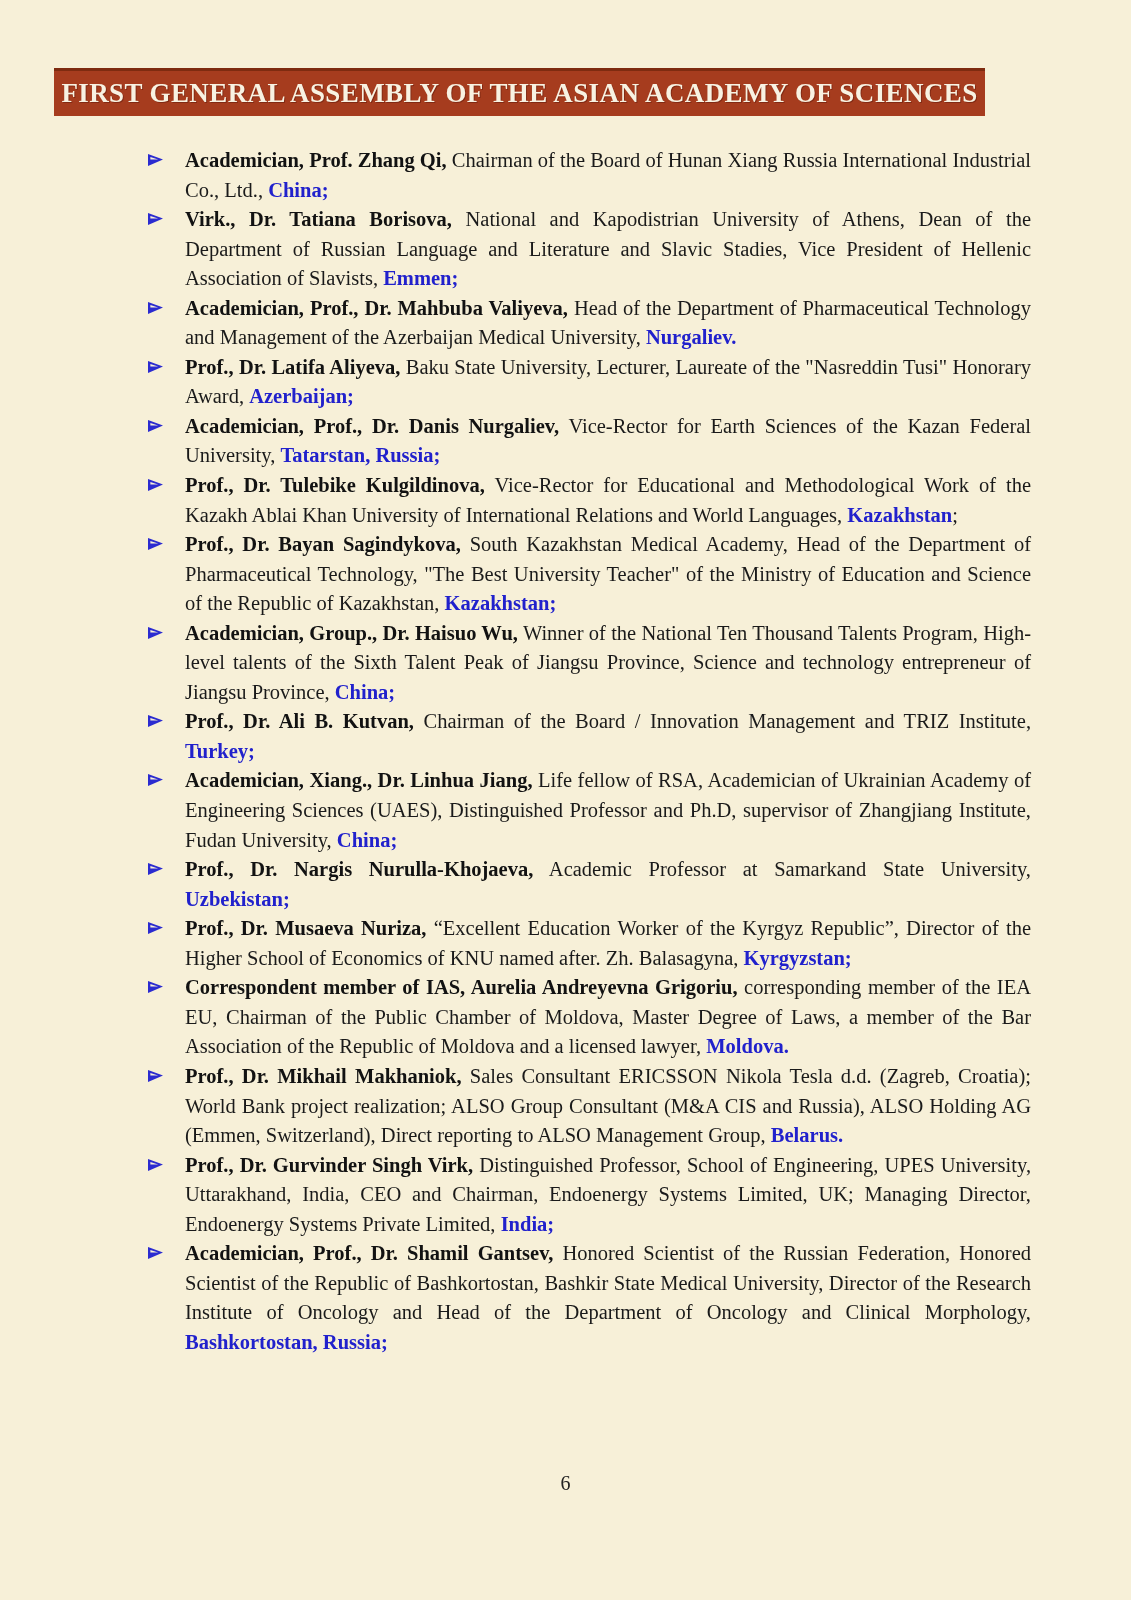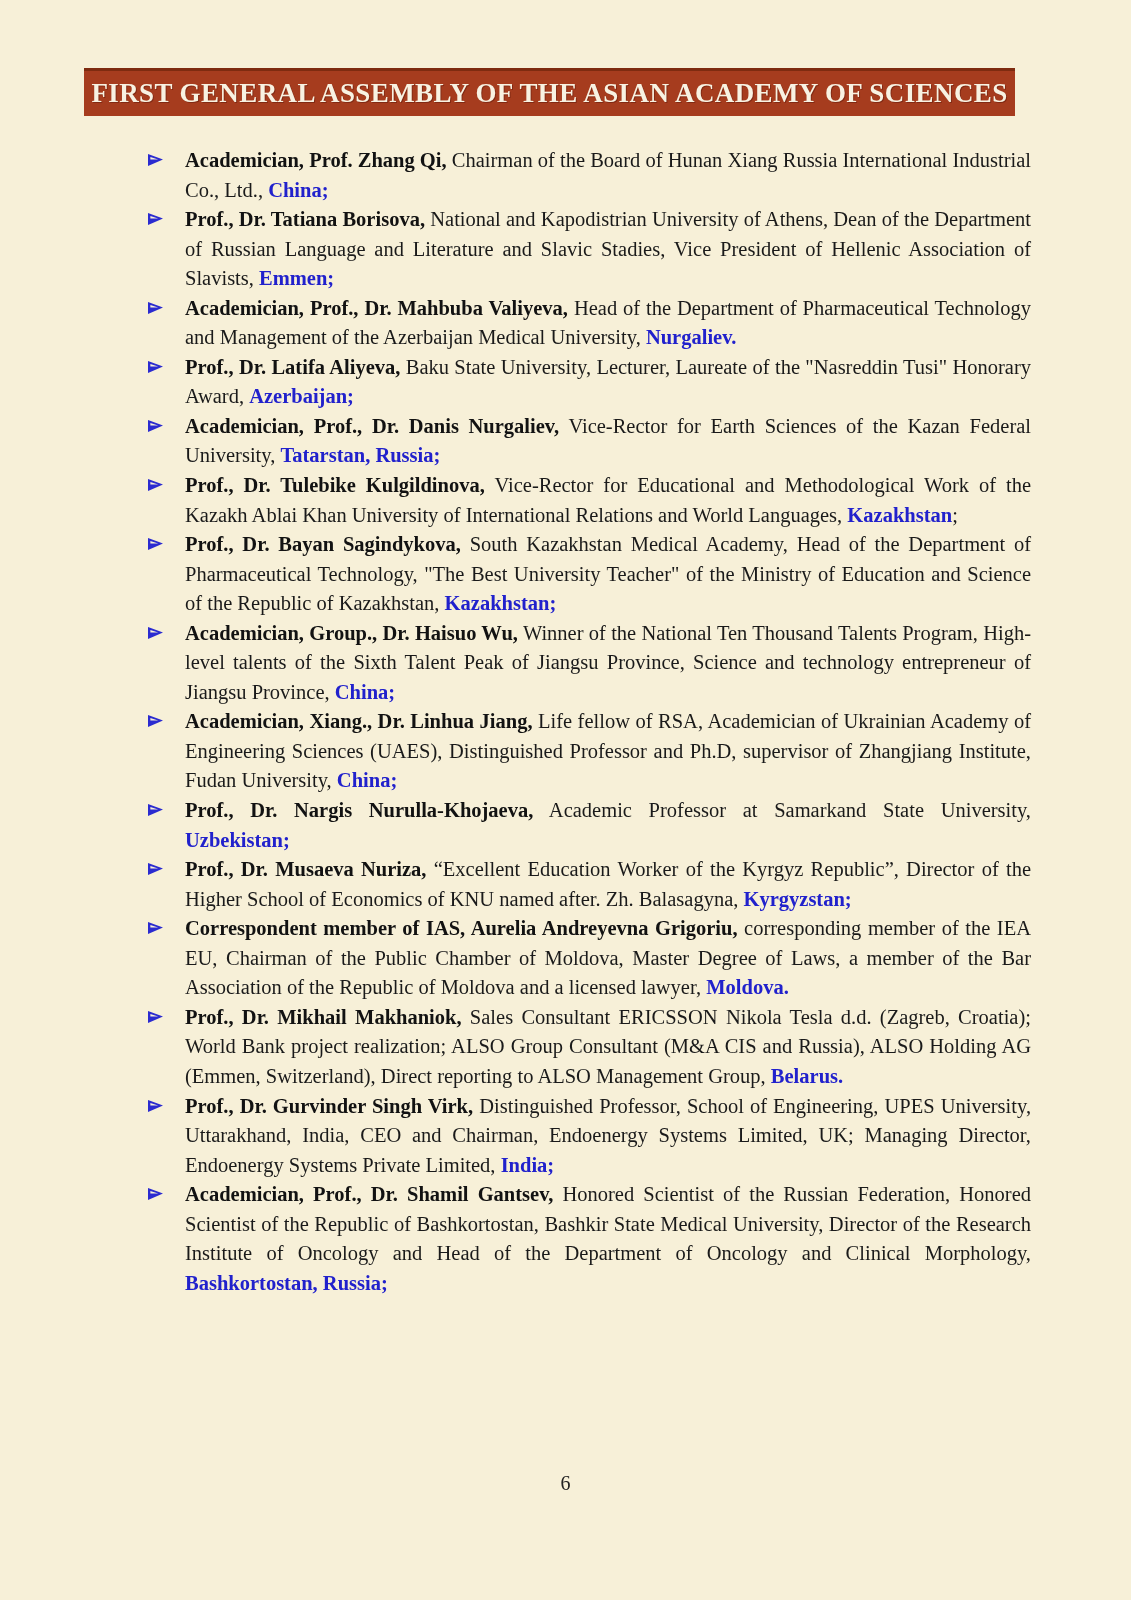--- a/index.html
+++ b/index.html
@@ -9,21 +9,21 @@
   body {
     width: 1131px;
     height: 1600px;
     background: #F7F0D8;
     font-family: "Liberation Serif", serif;
     position: relative;
     overflow: hidden;
   }
   .banner {
     box-sizing: border-box;
-    margin: 68px 0 0 84px;
+    margin: 68px 0 0 54px;
     width: 931px;
     height: 48px;
     background: #A63C1E;
     border-top: 3px solid #7E2B10;
     display: flex;
     align-items: center;
     justify-content: center;
   }
   .banner-title {
     color: #F8F2E2;
@@ -85,21 +85,21 @@
           <polygon points="3.4,6 11.2,8.6 3.4,8.6" fill="#F7F0D8"></polygon>
         </svg></span>
     <span class="entry-body"><span class="entry-name">Academician, Prof. Zhang Qi,</span><span class="entry-details"> Chairman of the Board of Hunan Xiang Russia International Industrial Co., Ltd., </span><span class="entry-country">China;</span><span class="entry-suffix"></span></span>
   </div>
 
   <div class="entry">
     <span class="bullet"><svg width="17" height="17" viewBox="0 0 17 17" aria-hidden="true">
           <polygon points="1,3 16,8.5 1,15" fill="#2B2BD0"></polygon>
           <polygon points="3.4,6 11.2,8.6 3.4,8.6" fill="#F7F0D8"></polygon>
         </svg></span>
-    <span class="entry-body"><span class="entry-name">Prof., Dr. Tatiana Borisova,</span><span class="entry-details"> National and Kapodistrian University of Athens, Dean of the Department of Russian Language and Literature and Slavic Stadies, Vice President of Hellenic Association of Slavists, </span><span class="entry-country">Emmen;</span><span class="entry-suffix"></span></span>
+    <span class="entry-body"><span class="entry-name">Virk., Dr. Tatiana Borisova,</span><span class="entry-details"> National and Kapodistrian University of Athens, Dean of the Department of Russian Language and Literature and Slavic Stadies, Vice President of Hellenic Association of Slavists, </span><span class="entry-country">Emmen;</span><span class="entry-suffix"></span></span>
   </div>
 
   <div class="entry">
     <span class="bullet"><svg width="17" height="17" viewBox="0 0 17 17" aria-hidden="true">
           <polygon points="1,3 16,8.5 1,15" fill="#2B2BD0"></polygon>
           <polygon points="3.4,6 11.2,8.6 3.4,8.6" fill="#F7F0D8"></polygon>
         </svg></span>
     <span class="entry-body"><span class="entry-name">Academician, Prof., Dr. Mahbuba Valiyeva,</span><span class="entry-details"> Head of the Department of Pharmaceutical Technology and Management of the Azerbaijan Medical University, </span><span class="entry-country">Nurgaliev.</span><span class="entry-suffix"></span></span>
   </div>
 
@@ -136,20 +136,27 @@
   </div>
 
   <div class="entry">
     <span class="bullet"><svg width="17" height="17" viewBox="0 0 17 17" aria-hidden="true">
           <polygon points="1,3 16,8.5 1,15" fill="#2B2BD0"></polygon>
           <polygon points="3.4,6 11.2,8.6 3.4,8.6" fill="#F7F0D8"></polygon>
         </svg></span>
     <span class="entry-body"><span class="entry-name">Academician, Group., Dr. Haisuo Wu,</span><span class="entry-details"> Winner of the National Ten Thousand Talents Program, High-level talents of the Sixth Talent Peak of Jiangsu Province, Science and technology entrepreneur of Jiangsu Province, </span><span class="entry-country">China;</span><span class="entry-suffix"></span></span>
   </div>
 
+  <div class="entry">
+    <span class="bullet"><svg width="17" height="17" viewBox="0 0 17 17" aria-hidden="true">
+          <polygon points="1,3 16,8.5 1,15" fill="#2B2BD0"></polygon>
+          <polygon points="3.4,6 11.2,8.6 3.4,8.6" fill="#F7F0D8"></polygon>
+        </svg></span>
+    <span class="entry-body"><span class="entry-name">Prof., Dr. Ali B. Kutvan,</span><span class="entry-details"> Chairman of the Board / Innovation Management and TRIZ Institute, </span><span class="entry-country">Turkey;</span><span class="entry-suffix"></span></span>
+  </div>
 
   <div class="entry">
     <span class="bullet"><svg width="17" height="17" viewBox="0 0 17 17" aria-hidden="true">
           <polygon points="1,3 16,8.5 1,15" fill="#2B2BD0"></polygon>
           <polygon points="3.4,6 11.2,8.6 3.4,8.6" fill="#F7F0D8"></polygon>
         </svg></span>
     <span class="entry-body"><span class="entry-name">Academician, Xiang., Dr. Linhua Jiang,</span><span class="entry-details"> Life fellow of RSA, Academician of Ukrainian Academy of Engineering Sciences (UAES), Distinguished Professor and Ph.D, supervisor of Zhangjiang Institute, Fudan University, </span><span class="entry-country">China;</span><span class="entry-suffix"></span></span>
   </div>
 
   <div class="entry">

